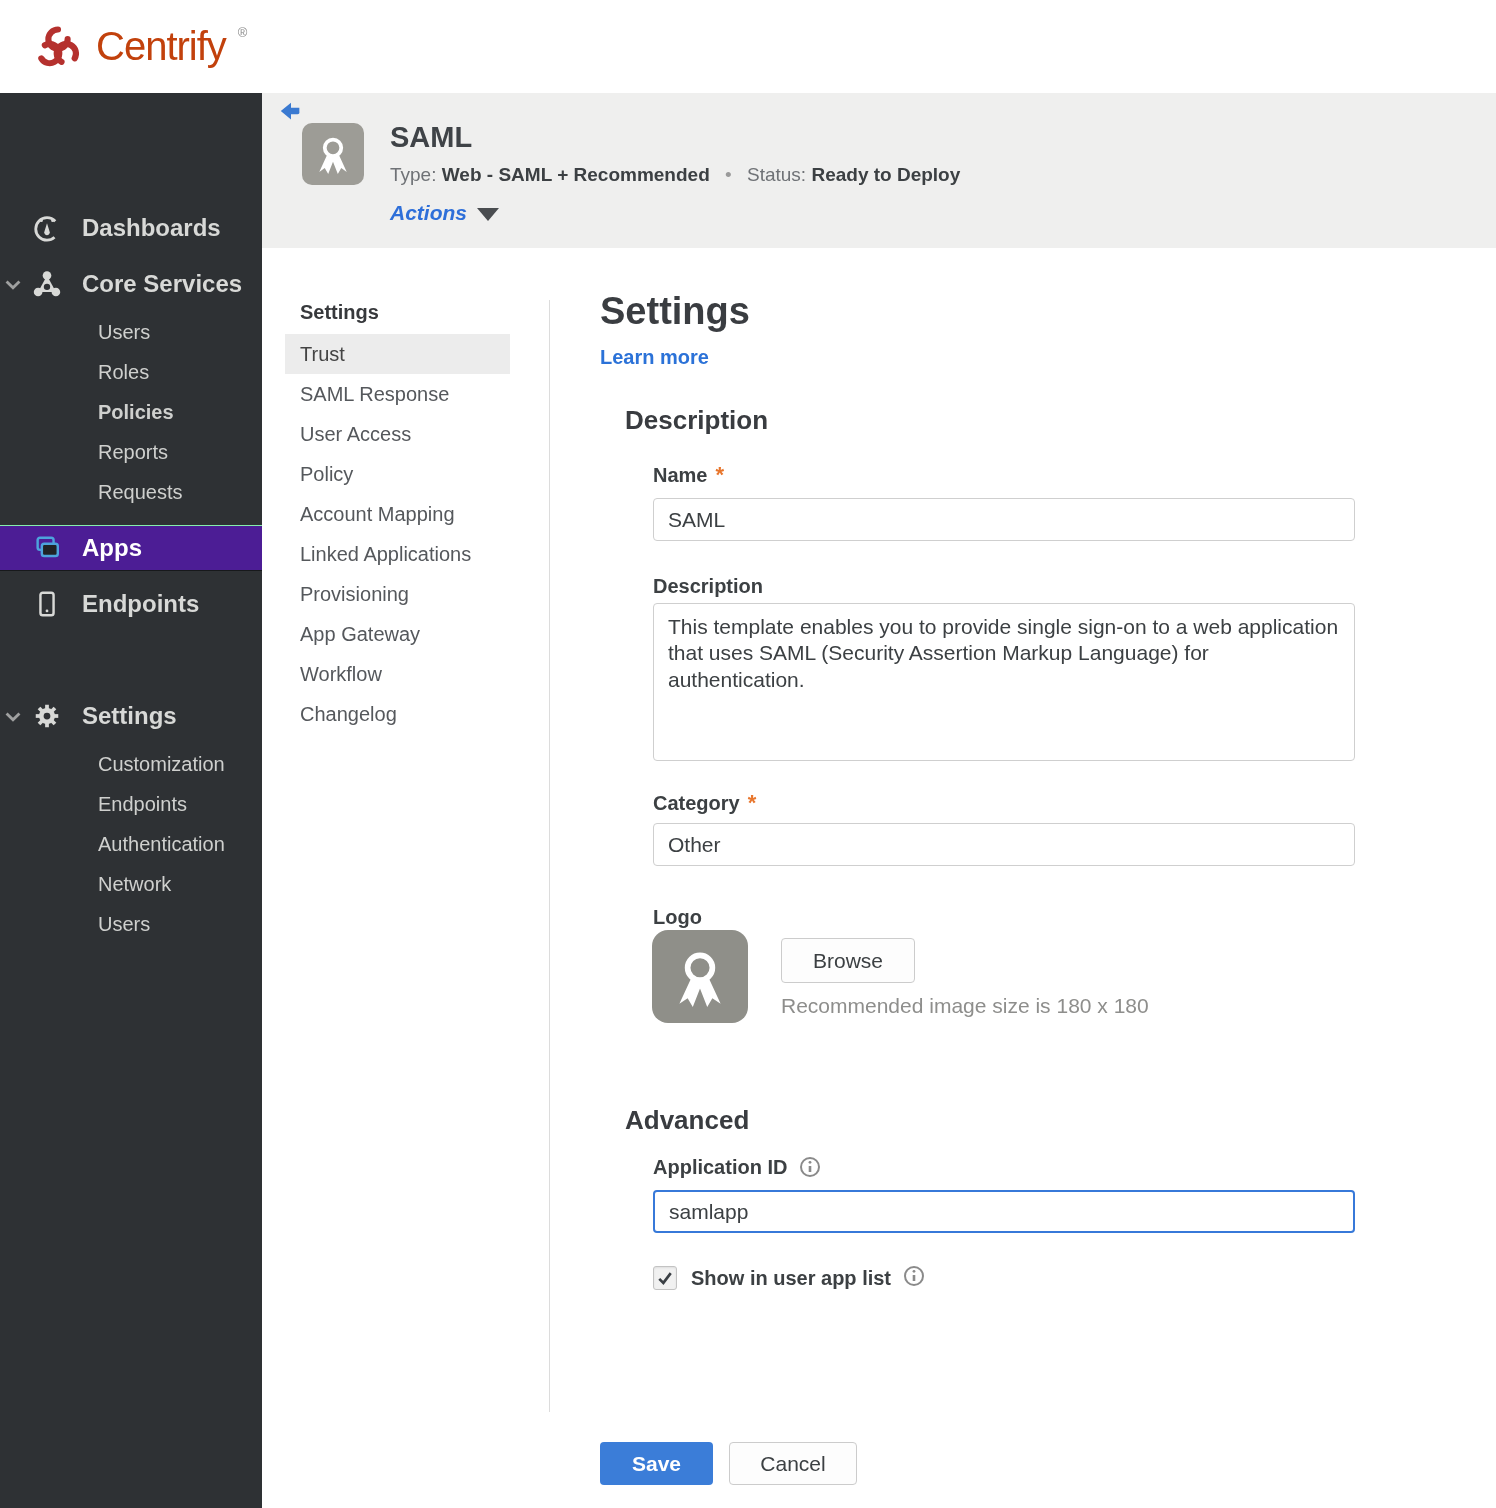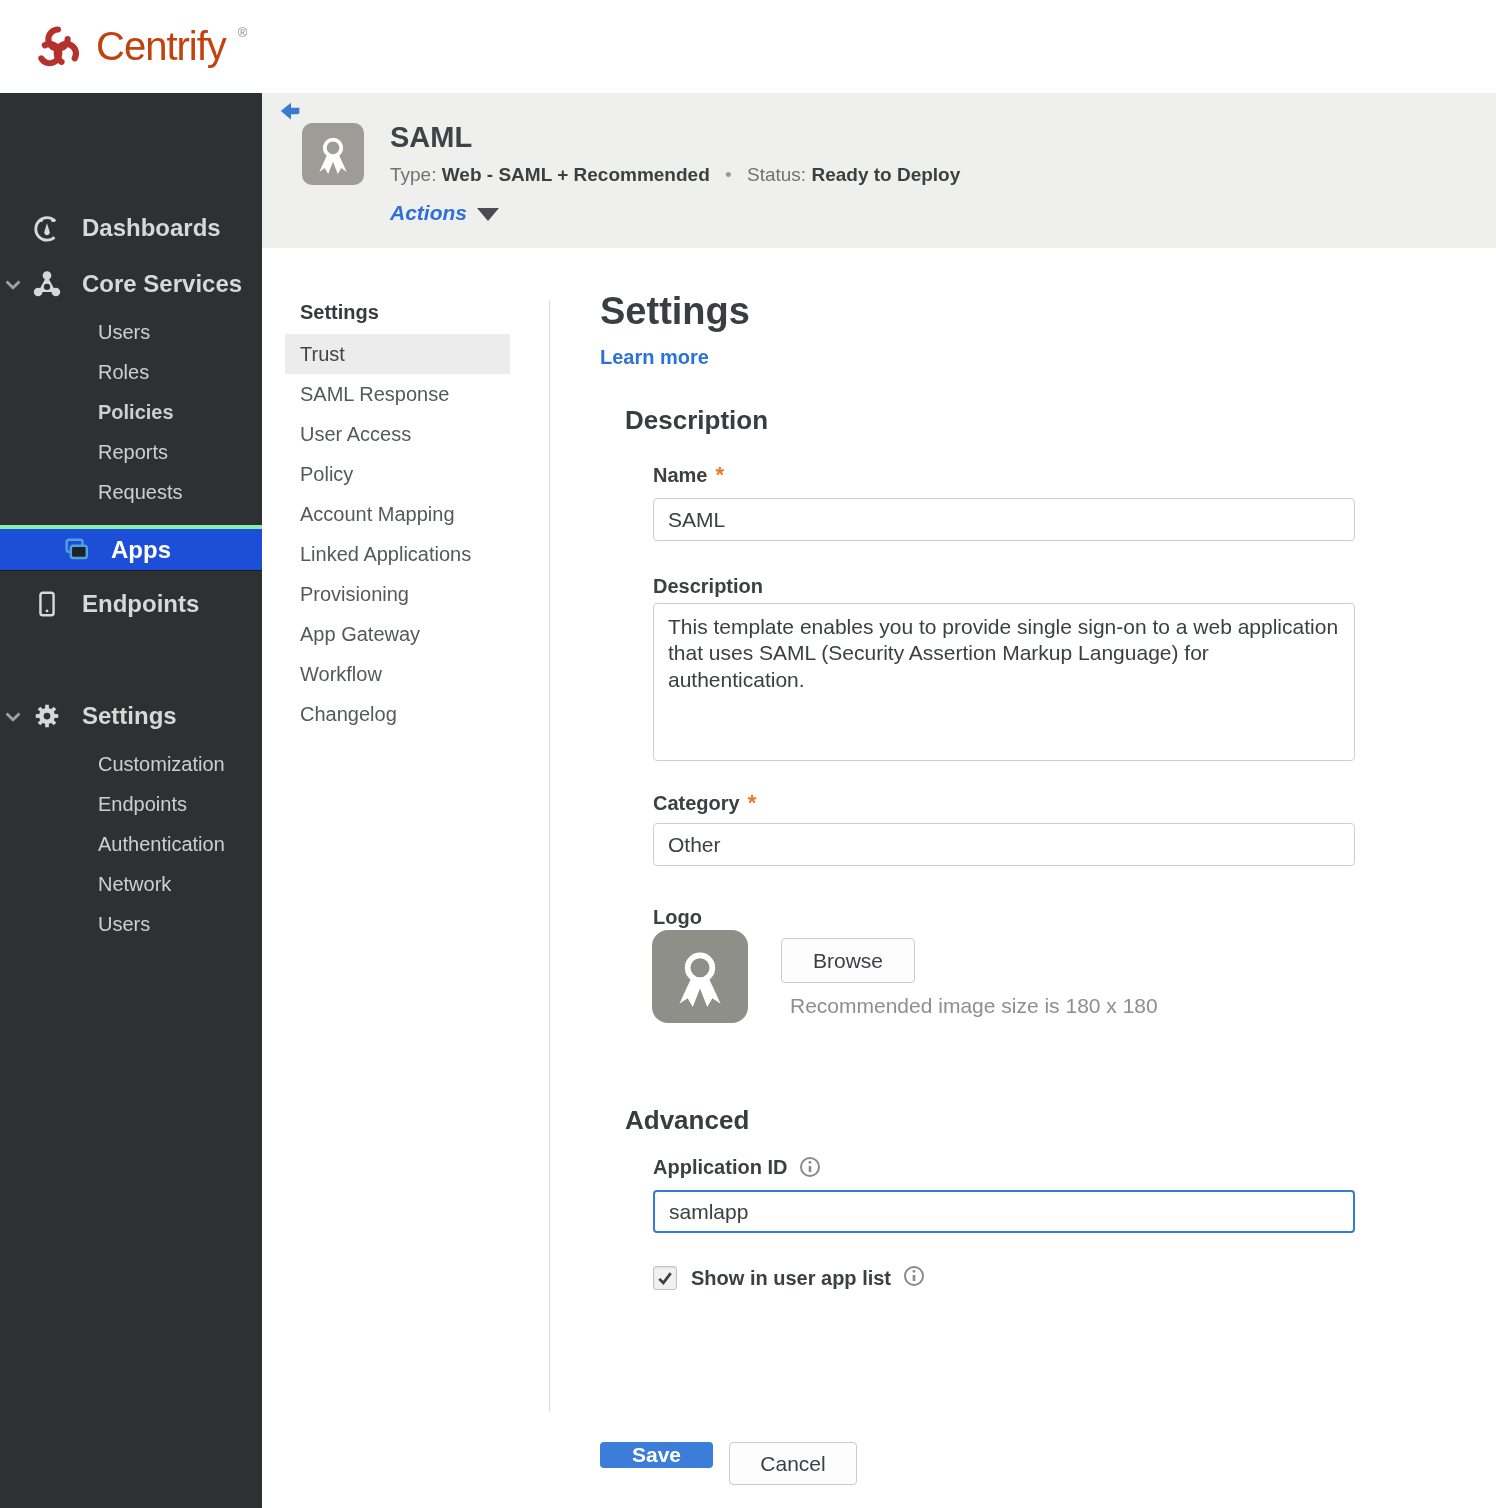--- a/index.html
+++ b/index.html
@@ -25,21 +25,21 @@
   .sidebar {
     position:absolute; left:0; top:93px; width:262px; height:1415px;
     background:#2e3134;
   }
   .side-row {
     position:absolute; left:0; width:262px; height:46px;
     display:flex; align-items:center; cursor:pointer;
   }
   .side-row .ico { width:30px; height:30px; margin-left:32px; flex:0 0 30px; display:flex; align-items:center; justify-content:center; }
   .side-row .lbl { margin-left:20px; font-size:24px; font-weight:bold; color:#d8d9d7; }
-  .side-row.active { background:#1d4ed8; border-top:4px solid #86efac; border-bottom:1px solid #17191b;padding-left:29px; }
+  .side-row.active { background:#4c1d95; border-top:1px solid #86efac; border-bottom:1px solid #17191b; }
   .side-row.active .lbl { color:#ffffff; }
   .side-sub {
     position:absolute; left:98px; height:40px; display:flex; align-items:center;
     font-size:20px; color:#cfd0ce; cursor:pointer;
   }
   .side-chevron { position:absolute; left:4px; width:18px; height:18px; }
 
   
   .app-header {
     position:absolute; left:262px; top:93px; width:1234px; height:155px;
@@ -86,32 +86,32 @@
   .text-input.focused { border:2px solid #3779d9; }
   .app-logo-lg {
     position:absolute; left:52px; top:640px; width:96px; height:93px;
     background:#8f8f89; border-radius:16px; display:flex; align-items:center; justify-content:center;
   }
   .browse-btn {
     position:absolute; left:181px; top:648px; width:134px; height:45px;
     background:#fdfdfd; border:1px solid #cccccc; border-radius:4px;
     font-size:21px; color:#3c4043; font-family:"Liberation Sans", sans-serif; cursor:pointer;
   }
-  .logo-hint { position:absolute; left:190px; top:704px; font-size:21px; color:#8e8e8c; }
+  .logo-hint { position:absolute; left:181px; top:704px; font-size:21px; color:#8e8e8c; }
   .info-icon { display:inline-block; vertical-align:-4px; margin-left:12px; cursor:pointer; }
   .checkbox-row { position:absolute; left:53px; top:975px; display:flex; align-items:center; }
   .checkbox {
     width:24px; height:24px; background:#f1f1f1; border:1px solid #c3c3c3; border-radius:3px;
     display:flex; align-items:center; justify-content:center; cursor:pointer;
     box-shadow: inset 0 1px 2px rgba(0,0,0,0.08);
   }
   .checkbox-label { font-size:20px; font-weight:bold; color:#3c4043; margin-left:14px; }
   .btn-row { position:absolute; left:0; top:1152px; display:flex; gap:16px; }
   .save-btn {
-    width:113px; height:26px; background:#3b7dd8; border:none; border-radius:4px;
+    width:113px; height:43px; background:#3b7dd8; border:none; border-radius:4px;
     color:#ffffff; font-size:21px; font-weight:bold; font-family:"Liberation Sans", sans-serif; cursor:pointer;
   }
   .cancel-btn {
     width:128px; height:43px; background:#fdfdfd; border:1px solid #cccccc; border-radius:4px;
     color:#3c4043; font-size:21px; font-family:"Liberation Sans", sans-serif; cursor:pointer;
   }
 </style>
 </head>
 <body>
 

